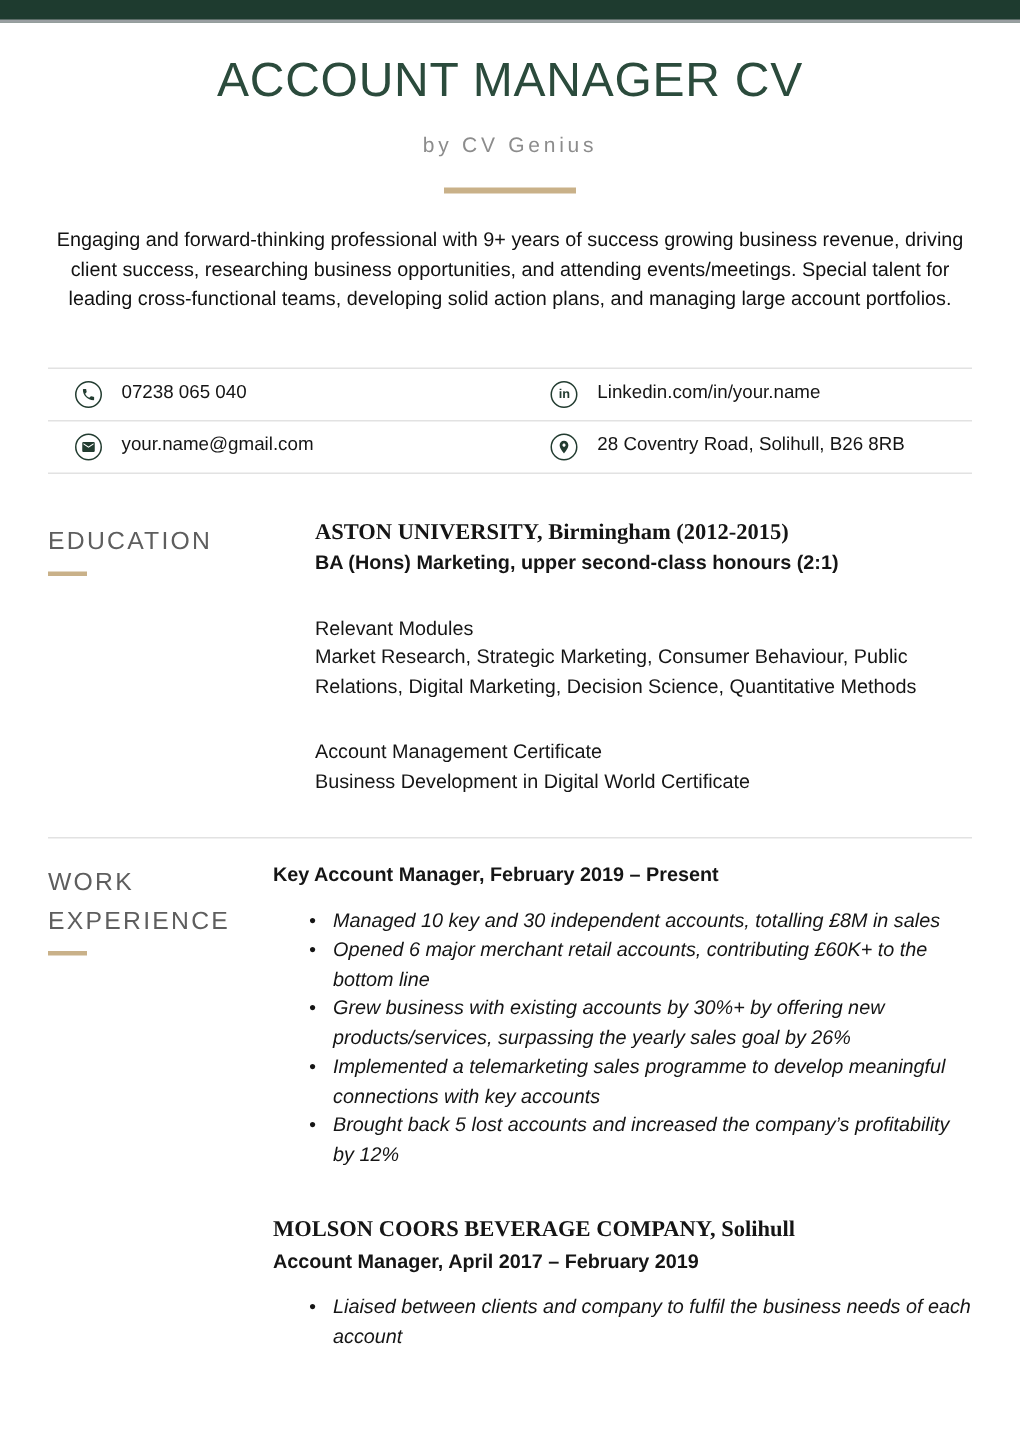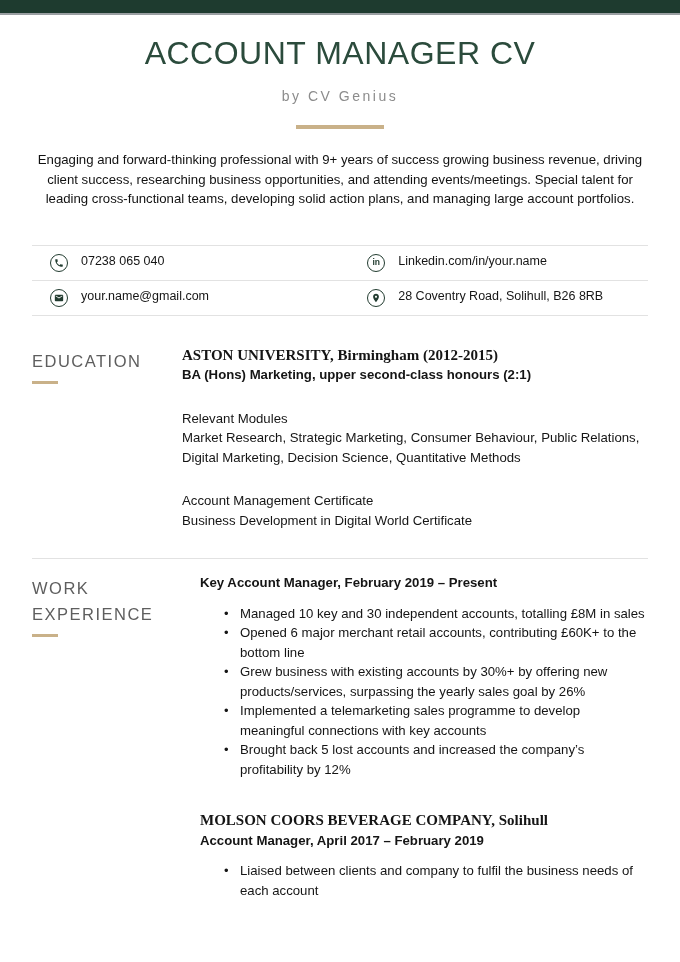--- a/index.html
+++ b/index.html
@@ -30,25 +30,25 @@
   .section-label { width:150px; flex:0 0 150px; padding-right:10px; box-sizing:border-box; }
   .label-text { font-size:16.5px; letter-spacing:1.5px; color:#5e5e5e; line-height:26px; padding-top:2px; }
   .label-rule { width:26px; height:3px; background:#c9b189; margin-top:7px; }
   .section-content { flex:1; font-size:13.2px; line-height:19.5px; color:#151515; }
 
   .serif-head { font-family:"Liberation Serif", serif; font-weight:700; font-size:15px; line-height:19.5px; }
   .bold-line { font-weight:700; }
   .mt-block { margin-top:24px; }
 
   .hr-divider { border:none; border-top:1px solid #e2e2e2; margin:28px 32px 0; }
-  .section-education { margin-top:30px; }
-  .section-work { margin-top:14px;gap:18px; }
+  .section-education { margin-top:30px;gap:28px; }
+  .section-work { margin-top:14px; }
 
   ul.bullets { margin:11px 0 0; padding:0; list-style:none; }
-  ul.bullets li { position:relative; padding-left:40px; }
+  ul.bullets li { position:relative; padding-left:40px;font-style:italic; }
   ul.bullets li::before { content:"\2022"; position:absolute; left:24px; top:0; font-size:13px; }
 
   .job + .job { margin-top:32px; }
 </style>
 </head>
 <body>
 
 <div class="page">
 
   <div class="topbar"></div>

